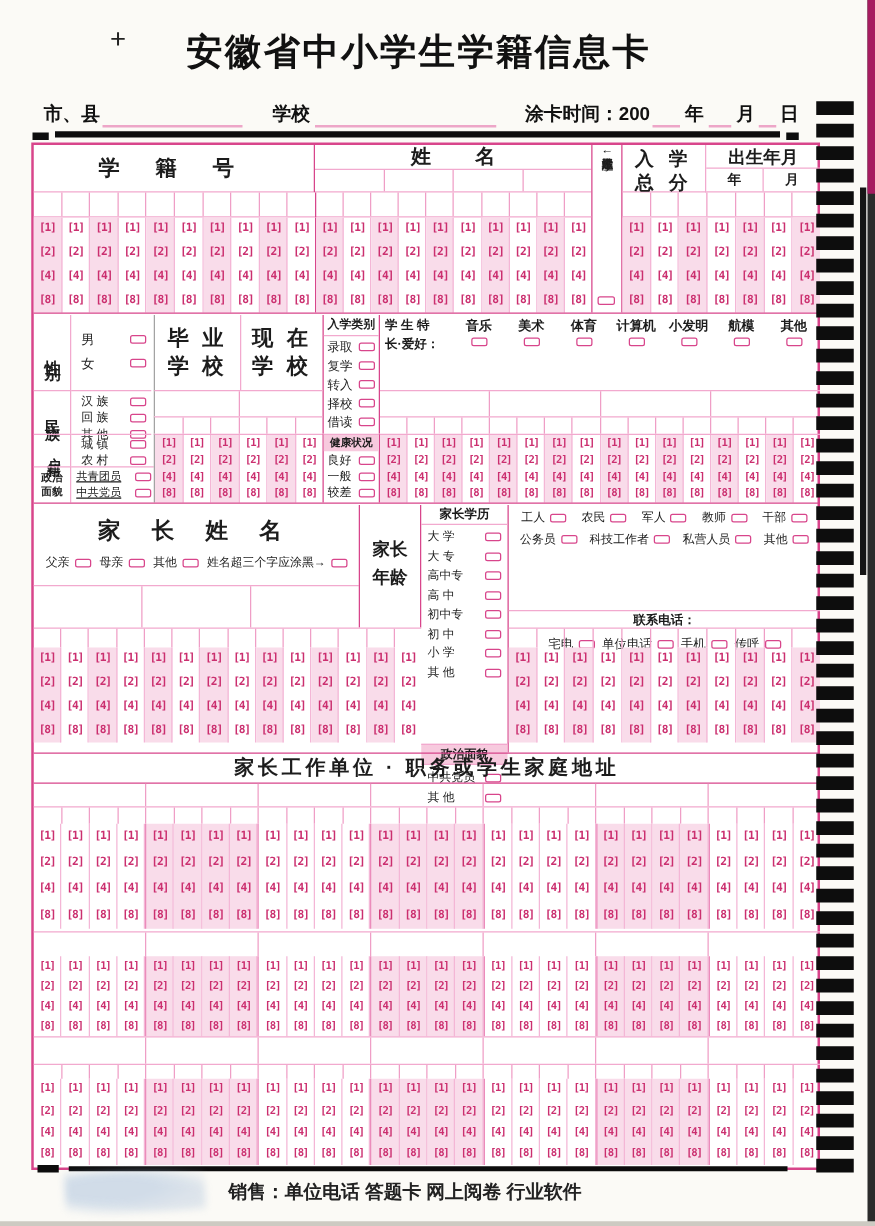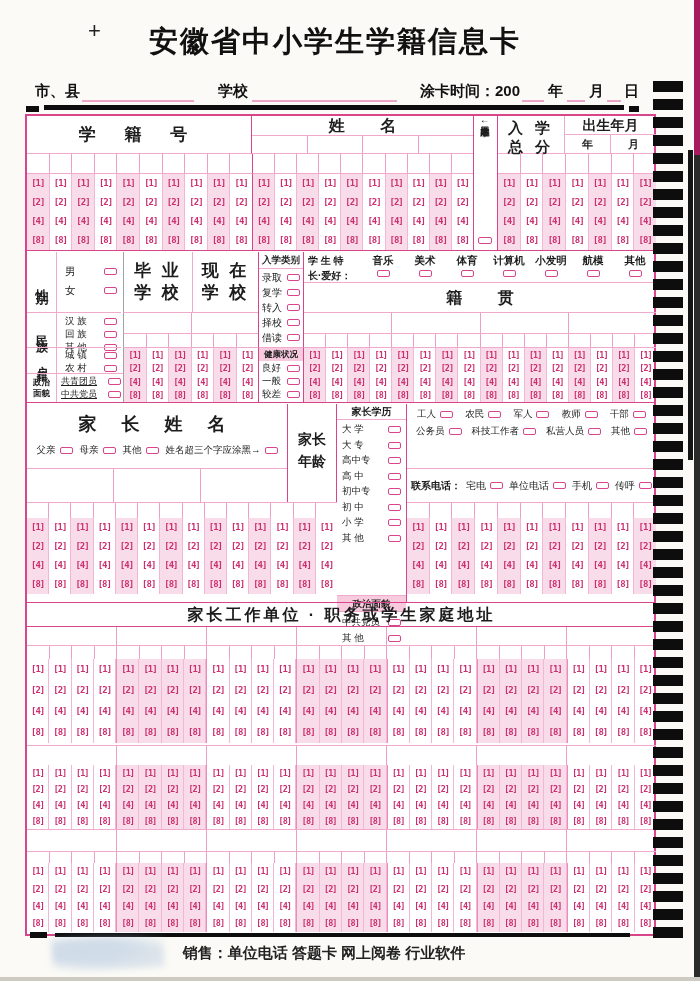--- a/index.html
+++ b/index.html
@@ -428,21 +428,20 @@
         <span class="opt">
           <span class="olabel">航模</span>
           <span class="bubble"></span>
         </span>
         <span class="opt">
           <span class="olabel">其他</span>
           <span class="bubble"></span>
         </span>
       </div>
 
-    <div class="fb origin-hh bT" style="left:277px;top:166px;width:352px;height:30px;">籍        贯</div>
 
     <div class="fb railv bR bT" style="left:0;top:196px;width:30px;height:35px;font-size:12px;">民族</div>
     <div class="fb vopts f95 bT" style="left:30px;top:196px;width:64px;height:35px;padding:2px 4px 2px 8px;">
         <span class="opt">
           <span class="olabel">汉 族</span>
           <span class="bubble"></span>
         </span>
         <span class="opt">
           <span class="olabel">回 族</span>
           <span class="bubble"></span>
@@ -789,21 +788,21 @@
             <span class="olabel">私营人员</span>
             <span class="bubble"></span>
           </span>
           <span class="opt">
             <span class="olabel">其他</span>
             <span class="bubble"></span>
           </span>
         </div>
     </div>
 
-    <div class="fb contact hopts bT" style="left:380px;top:352px;width:249px;height:34px;">
+    <div class="fb contact hopts bT" style="left:380px;top:372px;width:249px;height:34px;flex-direction:column;">
       <span>联系电话：</span>
       <span class="hopts" style="display:inline-flex;gap:6px;font-weight:400;">
           <span class="opt">
             <span class="olabel">宅电</span>
             <span class="bubble"></span>
           </span>
           <span class="opt">
             <span class="olabel">单位电话</span>
             <span class="bubble"></span>
           </span>

